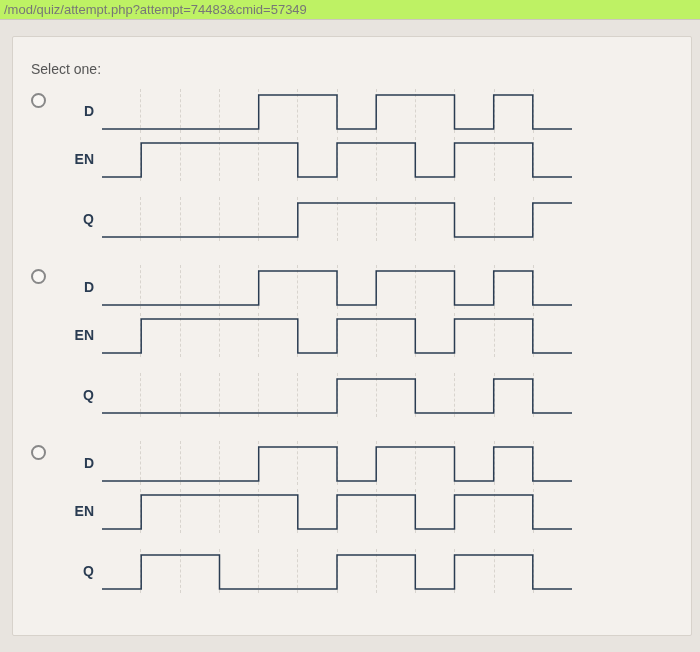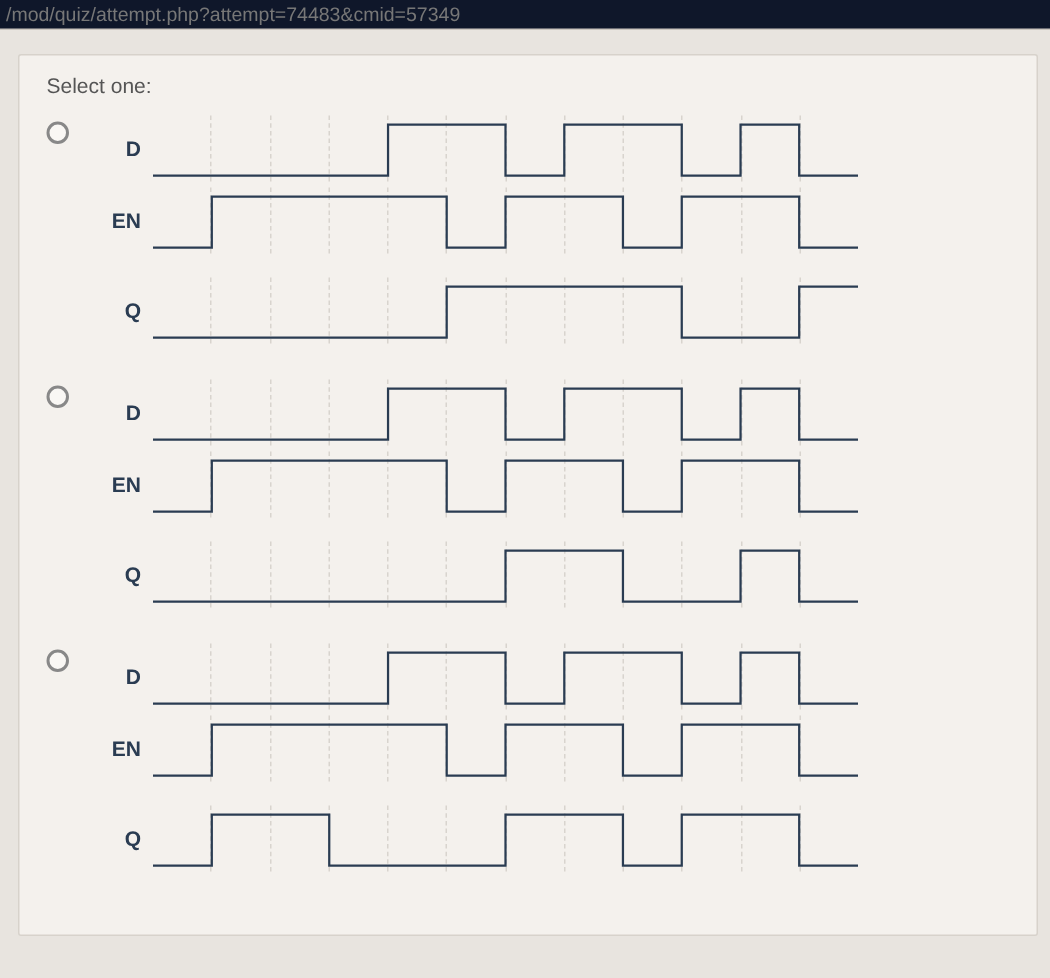--- a/index.html
+++ b/index.html
@@ -6,32 +6,32 @@
     body {
       width: 700px;
       height: 652px;
       background: #e8e4df;
       font-family: Arial, sans-serif;
       font-size: 14px;
       color: #333;
       overflow: hidden;
     }
     .url-bar {
-      background: #0f172a;
+      background: #bef264;
       padding: 2px 4px;
       color: #777;
       font-size: 13px;
       border-bottom: 1px solid #ccc6bf;
     }
     .quiz-card {
       margin: 16px 8px 8px 12px;
       background: #f4f1ed;
       border: 1px solid #d7d2cb;
       border-radius: 2px;
-      padding: 12px 18px 18px 18px;
+      padding: 24px 18px 18px 18px;
     }
     .prompt {
       color: #555;
       margin-bottom: 12px;
     }
     .options {
       padding-left: 0;
     }
     .option {
       display: flex;

